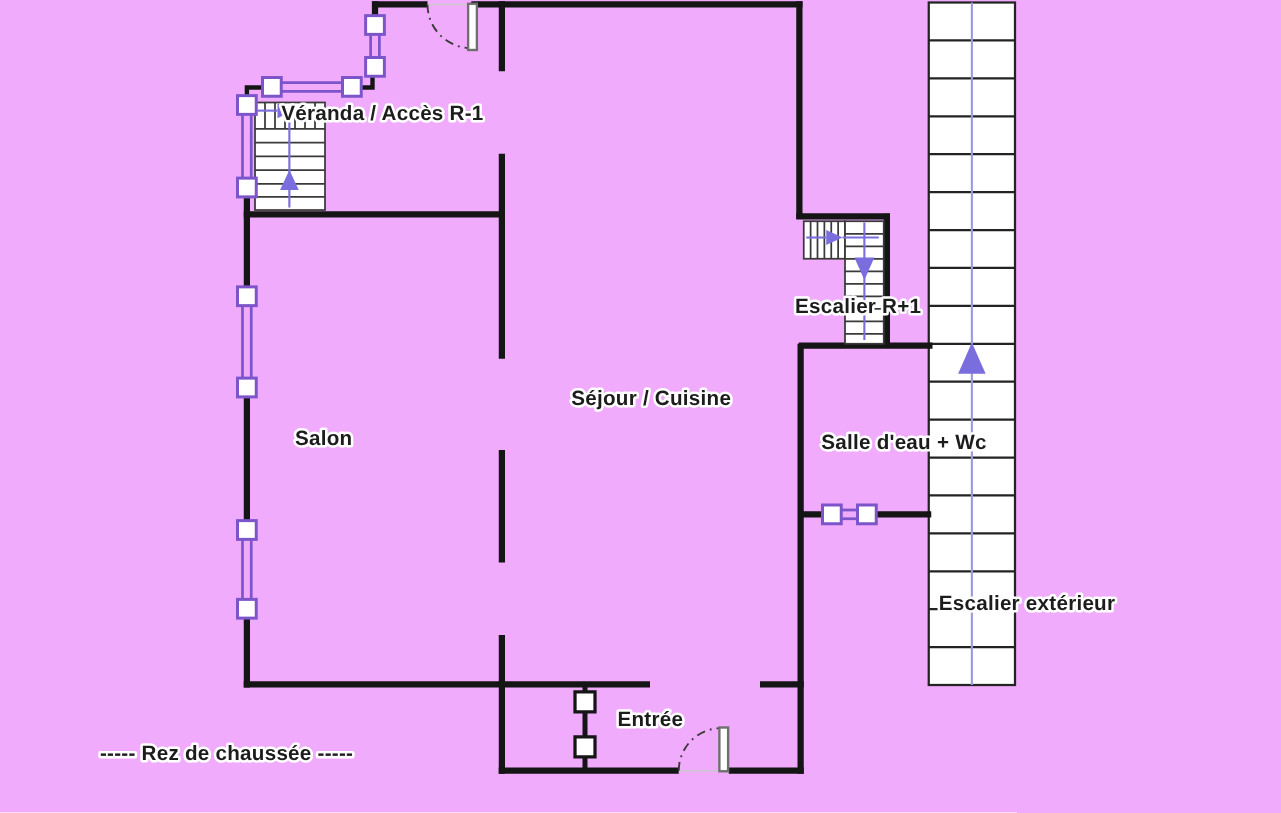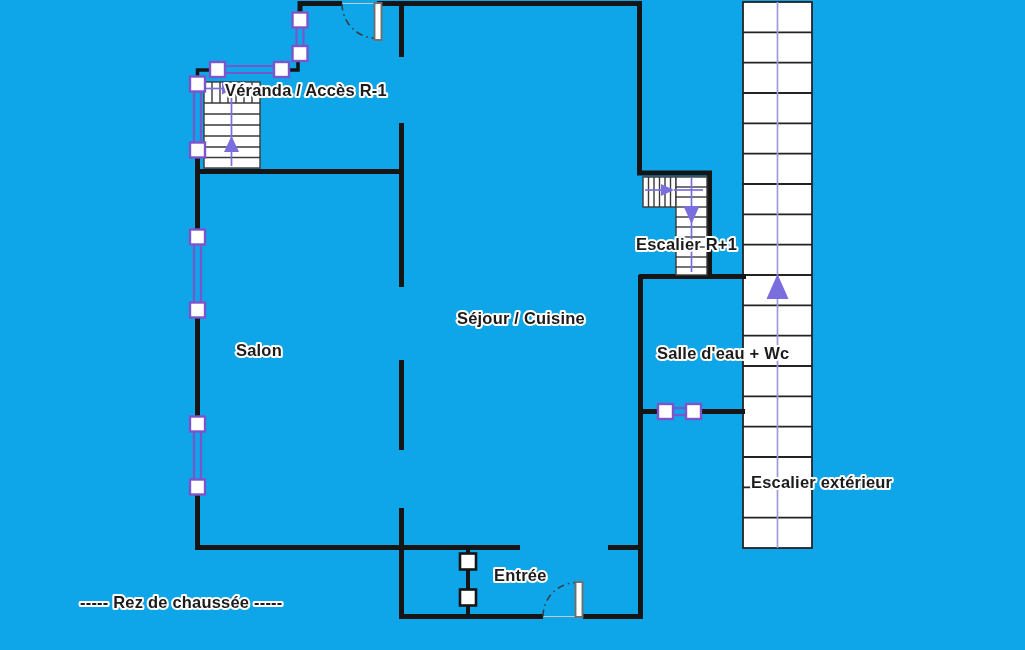--- a/index.html
+++ b/index.html
@@ -1,16 +1,16 @@
 <!DOCTYPE html>
 <html><head>
 <meta charset="utf-8">
 <style>
   html,body{margin:0;padding:0;background:#ffffff;}
-  #stage{position:relative;width:1025px;height:650px;background:#0ea5e9;overflow:hidden;}
+  #stage{position:relative;width:1025px;height:650px;background:#f0abfc;overflow:hidden;}
   svg{display:block;}
   .wall{stroke:#151515;stroke-width:5;fill:none;}
   .wall4{stroke:#151515;stroke-width:4;fill:none;}
   .elbow{stroke:#151515;stroke-width:3.5;fill:none;}
   .thin{stroke:#3a3a3a;stroke-width:1.4;fill:none;}
   .stairbox{fill:#ffffff;stroke:#3a3a3a;stroke-width:1.4;}
   .ext{stroke:#232323;stroke-width:1.8;fill:none;}
   .extbox{fill:#ffffff;stroke:#232323;stroke-width:1.8;}
   .win{fill:#ffffff;stroke:#7d55cb;stroke-width:2.4;}
   .winline{stroke:#7d55cb;stroke-width:2.2;fill:none;}

